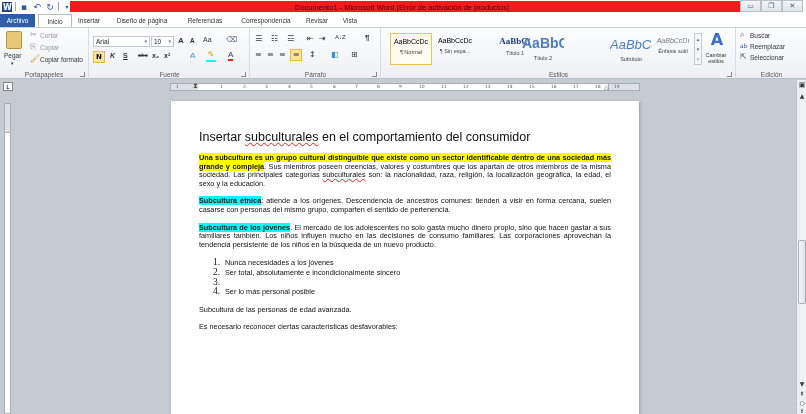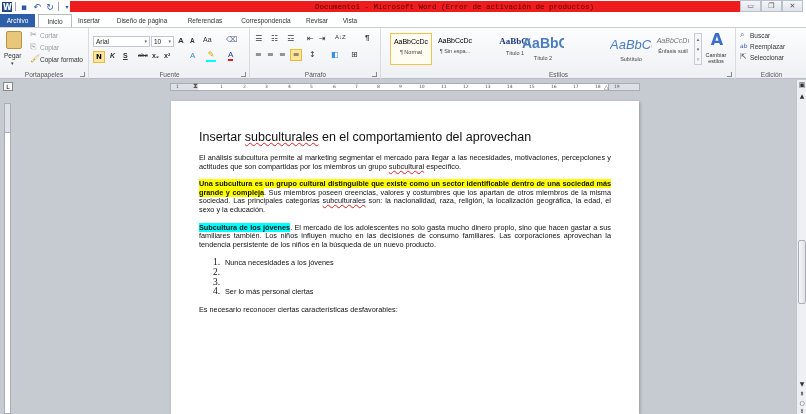--- a/index.html
+++ b/index.html
@@ -4,21 +4,21 @@
 <style>
   * { box-sizing: border-box; margin: 0; padding: 0; }
   html, body { width: 806px; height: 414px; overflow: hidden; font-family: "DejaVu Sans", sans-serif; background: #c6cad1; }
   .titlebar { position: absolute; left: 0; top: 0; width: 806px; height: 13px; background: #ffffff; }
   .qat { position: absolute; left: 0; top: 0; height: 13px; display: flex; align-items: center; gap: 3px; padding-left: 2px; }
   .qat .ico { width: 10px; height: 10px; font-size: 9px; line-height: 10px; text-align: center; color: #2a5ba8; }
   .qat .wlogo { background: #2b5797; color: #fff; font-weight: bold; font-size: 8px; border: 1px solid #1d3f70; }
   .qat .sep { width: 1px; height: 9px; background: #9aa4b3; }
   .redbar { position: absolute; left: 70px; top: 1px; width: 273px; height: 11px; background: #ee1c1c; }
   .redbar2 { position: absolute; left: 343px; top: 1px; width: 400px; height: 11px; background: #ee1c1c; }
-  .wtitle { position: absolute; left: 295px; top: 1px; height: 13px; font-size: 7.5px; line-height: 13px; color: #5a0000; white-space: nowrap; font-family: Liberation Mono, monospace; margin-left: 20px; }
+  .wtitle { position: absolute; left: 295px; top: 1px; height: 13px; font-size: 7.5px; line-height: 13px; color: #5a0000; white-space: nowrap; font-family: Liberation Sans, sans-serif; }
   .winctl { position: absolute; right: 3px; top: 0; display: flex; gap: 0; }
   .winctl div { width: 21px; height: 12px; border: 1px solid #b9c1cc; background: linear-gradient(#f4f6f9,#dfe4ea); font-size: 7px; text-align: center; line-height: 10px; color: #555; }
   .tabsrow { position: absolute; left: 0; top: 13px; width: 806px; height: 14px; background: #ffffff; }
   .tab { position: absolute; top: 1px; height: 13px; font-size: 6.5px; line-height: 13px; color: #333; font-family: "Liberation Sans", sans-serif; text-align: center; }
   .tab.file { background: #2c5fa8; color: #fff; left: 0; width: 35px; }
   .tab.active { background: #fff; border: 1px solid #b6bcc6; border-bottom: none; }
   .help-area { position: absolute; right: 4px; top: 14px; display: flex; gap: 4px; align-items: center; }
   .help-q { width: 10px; height: 10px; border-radius: 50%; background: #2f74c8; color: #fff; font-size: 7px; line-height: 10px; text-align: center; font-weight: bold; }
   .minrib { font-size: 6px; color: #777; }
   .ribbon { position: absolute; left: 0; top: 27px; width: 806px; height: 52px; background: linear-gradient(#fdfdfe,#eef0f3); border-bottom: 1px solid #b8bec8; border-top: 1px solid #c8cdd6; }
@@ -229,35 +229,37 @@
   <div class="btn" style="top:12px;">▲</div>
   <div class="thumb"></div>
   <div class="btn" style="top:300px;">▼</div>
   <div class="btn" style="top:310px;">⇞</div>
   <div class="btn" style="top:319px;">○</div>
   <div class="btn" style="top:327px;">⇟</div>
 </div>
 
 <div class="page">
   <div class="doc">
-    <h1><span>Insertar </span><span class="squig">subculturales</span><span> en el comportamiento del aprovechan</span></h1>
-    <p><span>El análisis subcultura permite al marketing segmentar el mercado para llegar a las necesidades, motivaciones, percepciones y actitudes que son compartidas por los miembros un grupo </span><span class="squig">subcultural</span><span> específico.</span></p>
+    <h1><span>Insertar </span><span class="squig">subculturales</span><span> en el comportamiento del consumidor</span></h1>
     <p><span class="hl-y">Una subcultura es un grupo cultural distinguible que existe como un sector identificable dentro de una sociedad más grande y compleja</span><span>. Sus miembros poseen creencias, valores y costumbres que los apartan de otros miembros de la misma sociedad. Las principales categorías </span><span class="squig">subculturales</span><span> son: la nacionalidad, raza, religión, la localización geográfica, la edad, el sexo y la educación.</span></p>
+    <p><span class="hl-c">Subcultura étnica</span><span>: atiende a los orígenes. Descendencia de ancestros comunes: tienden a visir en forma cercana, suelen casarse con personas del mismo grupo, comparten el sentido de pertenencia.</span></p>
     <p><span class="hl-c">Subcultura de los jóvenes</span><span>. El mercado de los adolescentes no solo gasta mucho dinero propio, sino que hacen gastar a sus familiares también. Los niños influyen mucho en las decisiones de consumo familiares. Las corporaciones aprovechan la tendencia persistente de los niños en la búsqueda de un nuevo producto.</span></p>
     <ol>
       <li>
           <span class="num">1.</span>
           <span>Nunca necesidades a los jóvenes</span>
         </li>
       <li>
           <span class="num">2.</span>
+          <span>Ser total, absolutamente e incondicionalmente sincero</span>
         </li>
       <li>
           <span class="num">3.</span>
         </li>
       <li>
           <span class="num">4.</span>
-          <span>Ser lo más personal ciertas</span>
+          <span>Ser lo más personal posible</span>
         </li>
     </ol>
+    <p>Subcultura de las personas de edad avanzada.</p>
     <p>Es necesario reconocer ciertas características desfavorables:</p>
   </div>
 </div>
 
 </body></html>

